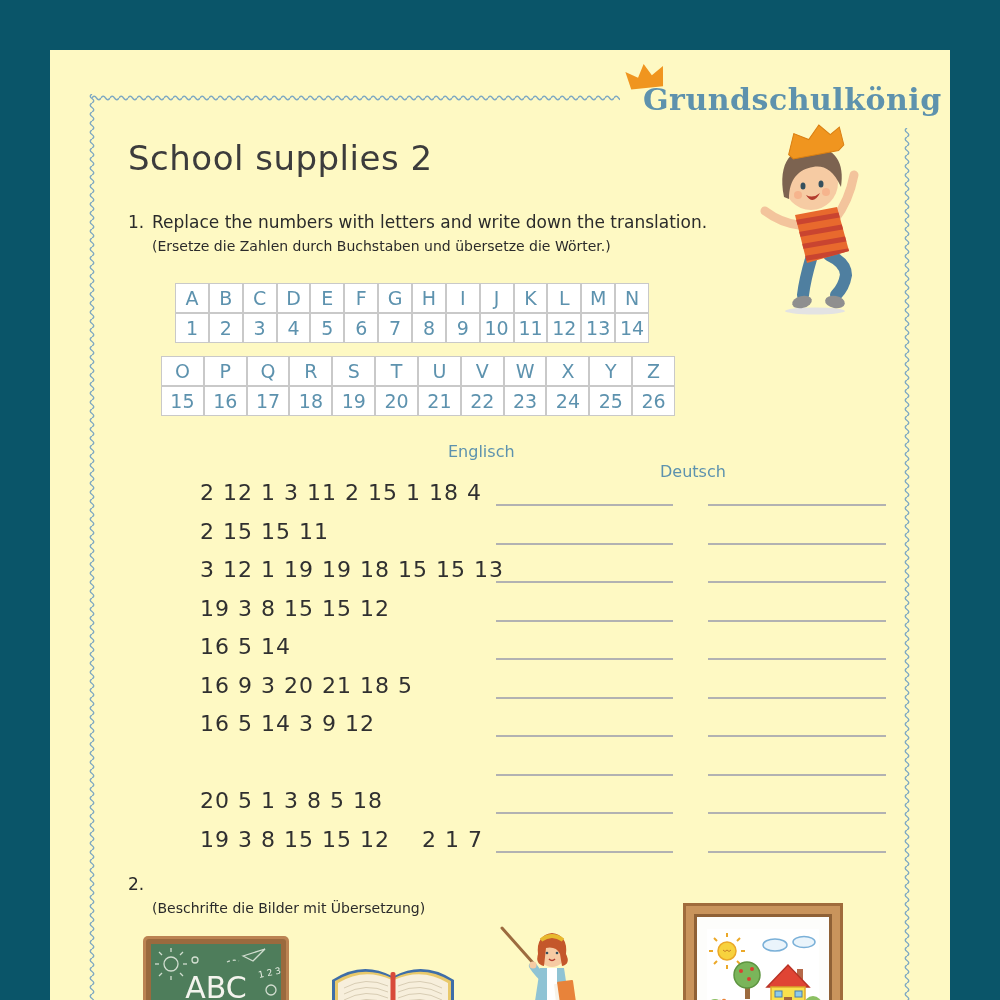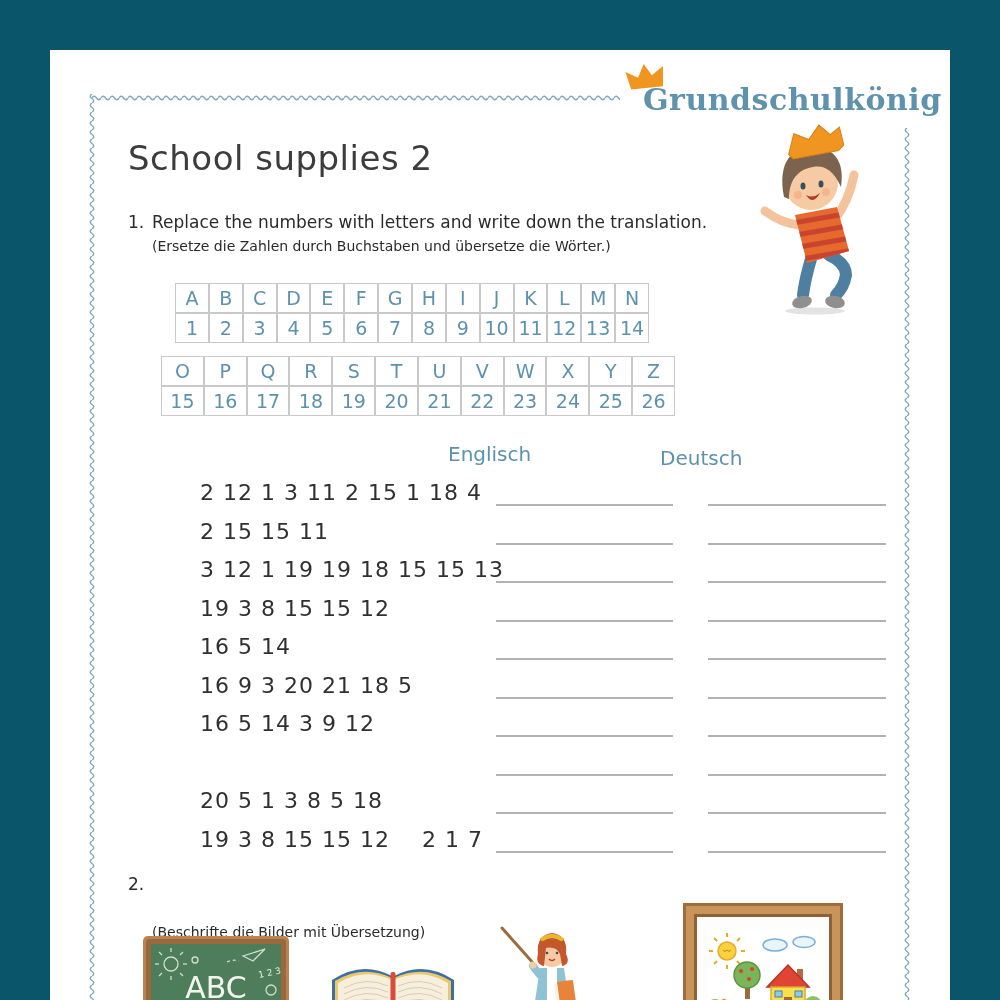--- a/index.html
+++ b/index.html
@@ -4,40 +4,40 @@
 <style>
   html,body{margin:0;padding:0;}
   body{
     width:1000px;height:1000px;position:relative;
     background:#0a5569;
     font-family:"DejaVu Sans", sans-serif;
     overflow:hidden;
   }
   .page{
     position:absolute;left:50px;top:50px;width:900px;height:950px;
-    background:#ffffff;overflow:hidden;
+    background:#fef9c3;overflow:hidden;
   }
   .abs{position:absolute;}
   .logo-text{
     font-family:"DejaVu Serif", serif;font-weight:bold;
     font-size:30px;color:#5e92ad;letter-spacing:.5px;white-space:nowrap;
   }
   .title{font-size:34px;color:#3c3c3c;letter-spacing:.5px;white-space:nowrap;}
   .instr{font-size:17px;color:#2b2b2b;white-space:nowrap;}
   .instr-num{font-size:17px;color:#2b2b2b;}
   .sub{font-size:14px;color:#2b2b2b;white-space:nowrap;}
   .alpha{display:grid;background:#fff;}
   .alpha .cell{
     border:1px solid #c9c9c9;height:28px;
     display:flex;align-items:center;justify-content:center;
     color:#5d92ae;font-size:19px;
   }
   .t1{grid-template-columns:repeat(14,1fr);width:474px;}
   .t2{grid-template-columns:repeat(12,1fr);width:514px;}
-  .col-head{font-size:20px;color:#5d92ae;}
+  .col-head{font-size:16px;color:#5d92ae;}
   .codes{width:740px;}
   .code-row{position:relative;height:38.5px;margin-left:48px;}
   .code{
     position:absolute;left:0;top:2px;
     font-size:22px;color:#303030;white-space:pre;letter-spacing:1px;
   }
   .ans{position:absolute;top:26px;height:2px;background:#b2b2b2;}
   .ans.en{left:296px;width:177px;}
   .ans.de{left:508px;width:178px;}
 </style>
@@ -164,21 +164,21 @@
     <div class="cell">20</div>
     <div class="cell">21</div>
     <div class="cell">22</div>
     <div class="cell">23</div>
     <div class="cell">24</div>
     <div class="cell">25</div>
     <div class="cell">26</div>
   </div>
 
   <div class="abs col-head" style="left:398px;top:392px;">Englisch</div>
-  <div class="abs col-head" style="left:610px;top:396px;text-align:center;">Deutsch</div>
+  <div class="abs col-head" style="left:610px;top:412px;text-align:center;">Deutsch</div>
 
   <div class="abs codes" style="left:102px;top:428px;">
     <div class="code-row">
       <span class="code">2 12 1 3 11 2 15 1 18 4</span>
       <div class="ans en"></div>
       <div class="ans de"></div>
     </div>
     <div class="code-row">
       <span class="code">2 15 15 11</span>
       <div class="ans en"></div>
@@ -219,21 +219,21 @@
       <div class="ans de"></div>
     </div>
     <div class="code-row">
       <span class="code">19 3 8 15 15 12    2 1 7</span>
       <div class="ans en"></div>
       <div class="ans de"></div>
     </div>
   </div>
 
   <div class="abs instr-num" style="left:78px;top:824px;">2.</div>
-  <div class="abs sub" style="left:102px;top:850px;margin-top:24px;">(Beschrifte die Bilder mit Übersetzung)</div>
+  <div class="abs sub" style="left:102px;top:850px;">(Beschrifte die Bilder mit Übersetzung)</div>
 
   <svg class="abs" style="left:93px;top:886px;" width="146" height="100" viewBox="0 0 146 100">
     <rect x="0" y="0" width="146" height="100" rx="5" fill="#bb8352"></rect>
     <rect x="3" y="3" width="140" height="94" rx="3" fill="#9a6a3e"></rect>
     <rect x="8" y="8" width="130" height="84" fill="#4e7d5b"></rect>
     <g stroke="#e9efe5" fill="none" opacity="0.85" stroke-width="1.3">
       <circle cx="28" cy="28" r="7"></circle>
       <line x1="28" y1="16" x2="28" y2="12"></line>
         <line x1="28" y1="40" x2="28" y2="44"></line>
       <line x1="16" y1="28" x2="12" y2="28"></line>

